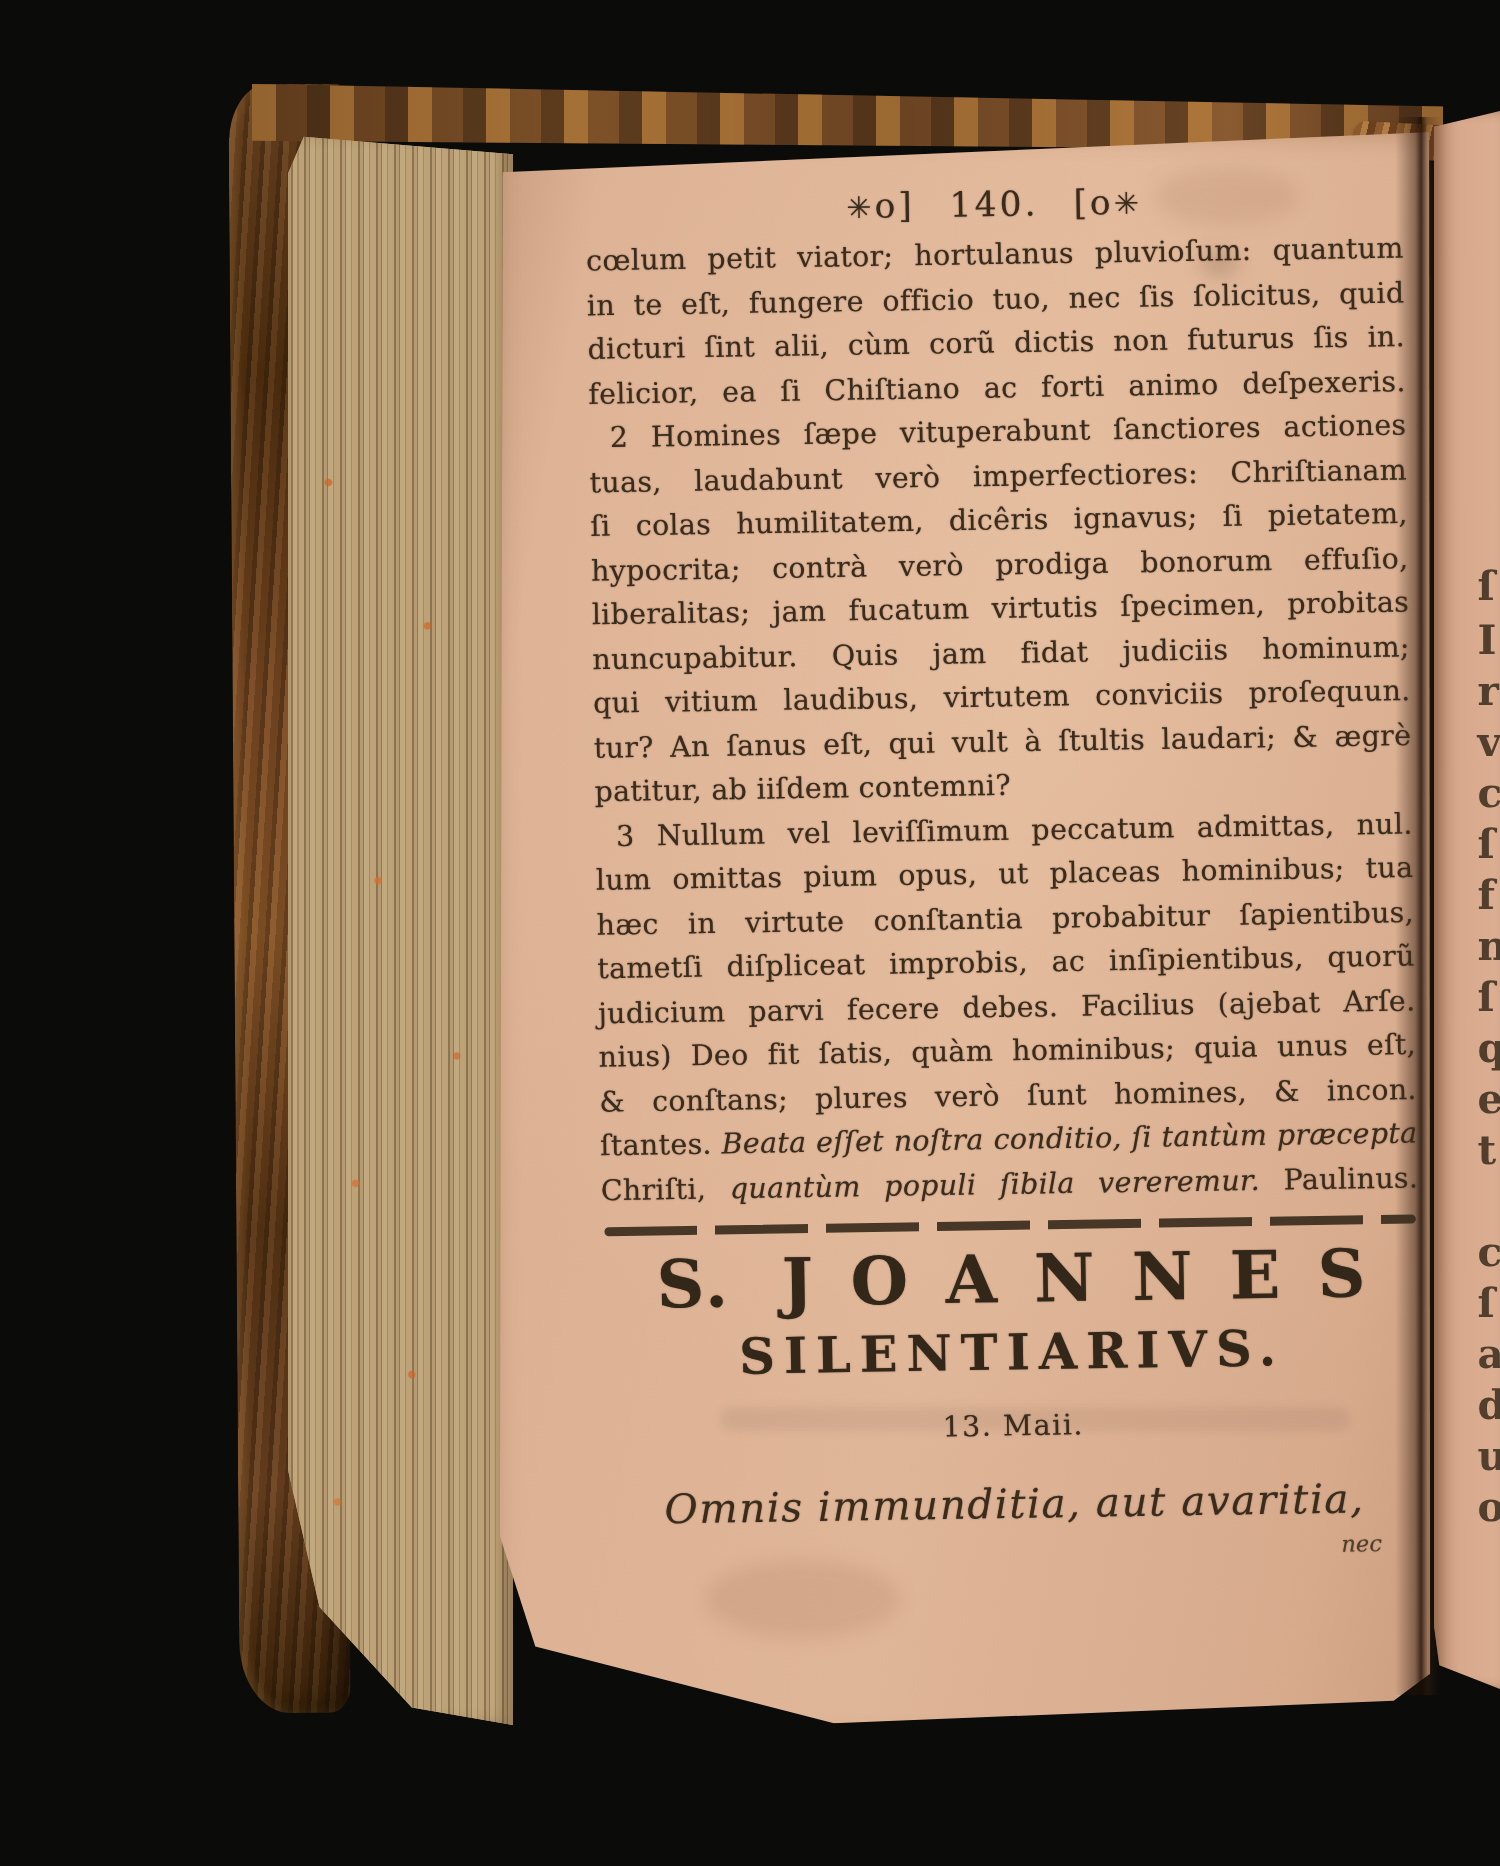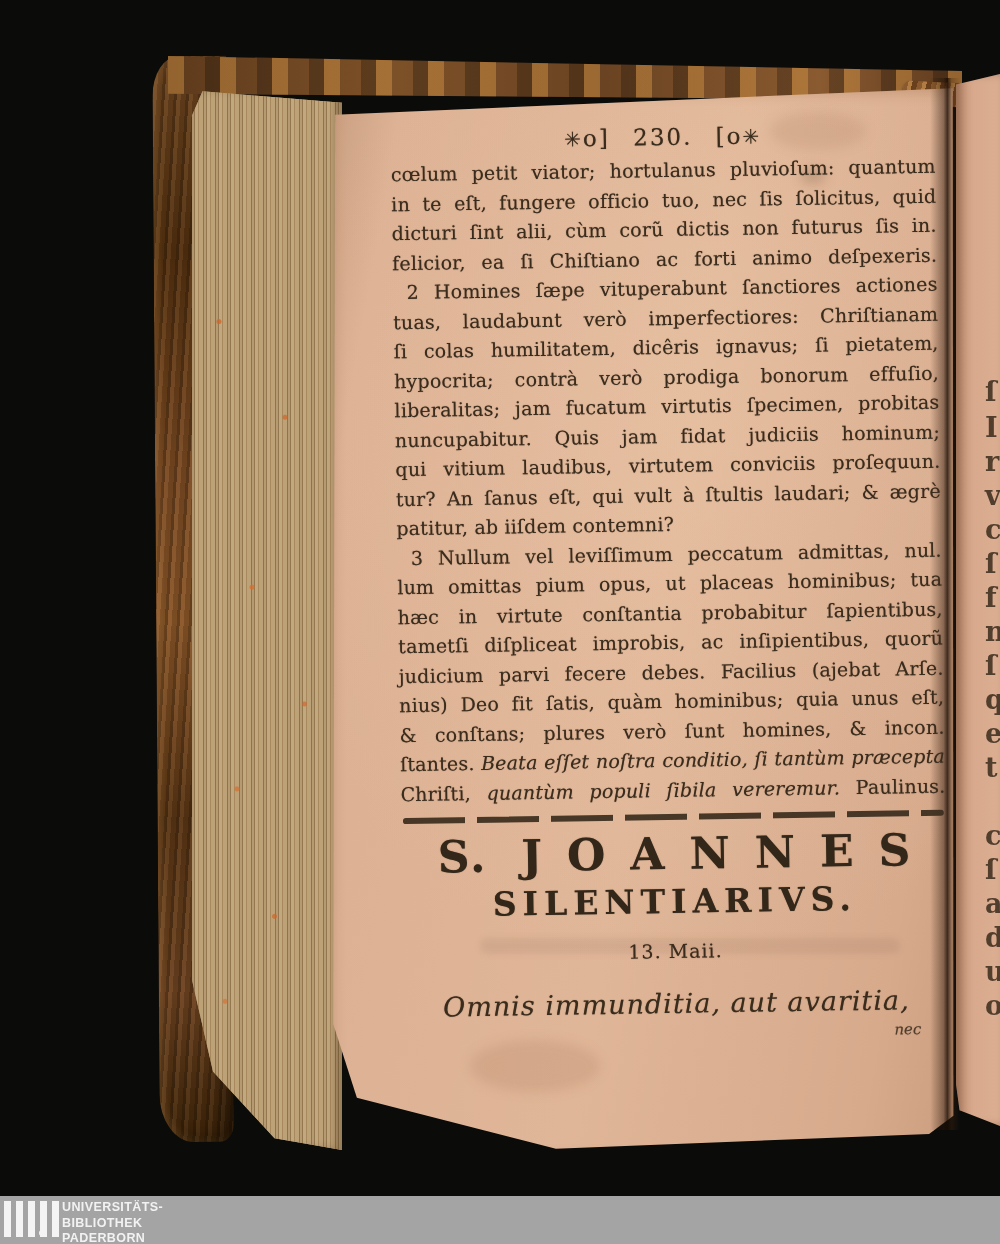--- a/index.html
+++ b/index.html
@@ -120,21 +120,21 @@
       <span style="top: 486px;">ſ</span>
       <span style="top: 520px;">a</span>
       <span style="top: 554px;">d</span>
       <span style="top: 588px;">u</span>
       <span style="top: 622px;">o</span>
     </div>
 
   <div class="text-block">
     <div class="folio">
       <span class="orn">✳</span><span>o]</span>
-      <span>230.</span>
+      <span>140.</span>
       <span>[o</span><span class="orn">✳</span>
     </div>
 
     <div>
         <div class="para">
           <div class="line just"><span>cœlum petit viator; hortulanus pluvioſum: quantum</span></div>
           <div class="line just"><span>in te eſt, fungere officio tuo, nec ſis ſolicitus, quid</span></div>
           <div class="line just"><span>dicturi ſint alii, cùm corũ dictis non futurus ſis in.</span></div>
           <div class="line just"><span>felicior, ea ſi Chiſtiano ac forti animo deſpexeris.</span></div>
         </div>
@@ -167,29 +167,14 @@
     <div class="h1">
       <span class="pfx">S.</span><span class="nm">JOANNES</span>
     </div>
     <div class="h2">SILENTIARIVS.</div>
     <div class="date">13. Maii.</div>
 
     <div class="incipit">Omnis immunditia, aut avaritia,</div>
     <div class="catchword">nec</div>
   </div>
 
-  <div class="band">
-    <div class="bars">
-      <i></i>
-        <i></i>
-        <i></i>
-        <i></i>
-        <i></i>
-    </div>
-    <div class="bardot"></div>
-    <div class="libtext">
-      <div>UNIVERSITÄTS-</div>
-      <div>BIBLIOTHEK</div>
-      <div>PADERBORN</div>
-    </div>
-  </div>
 
 </div>
 
 </body></html>

